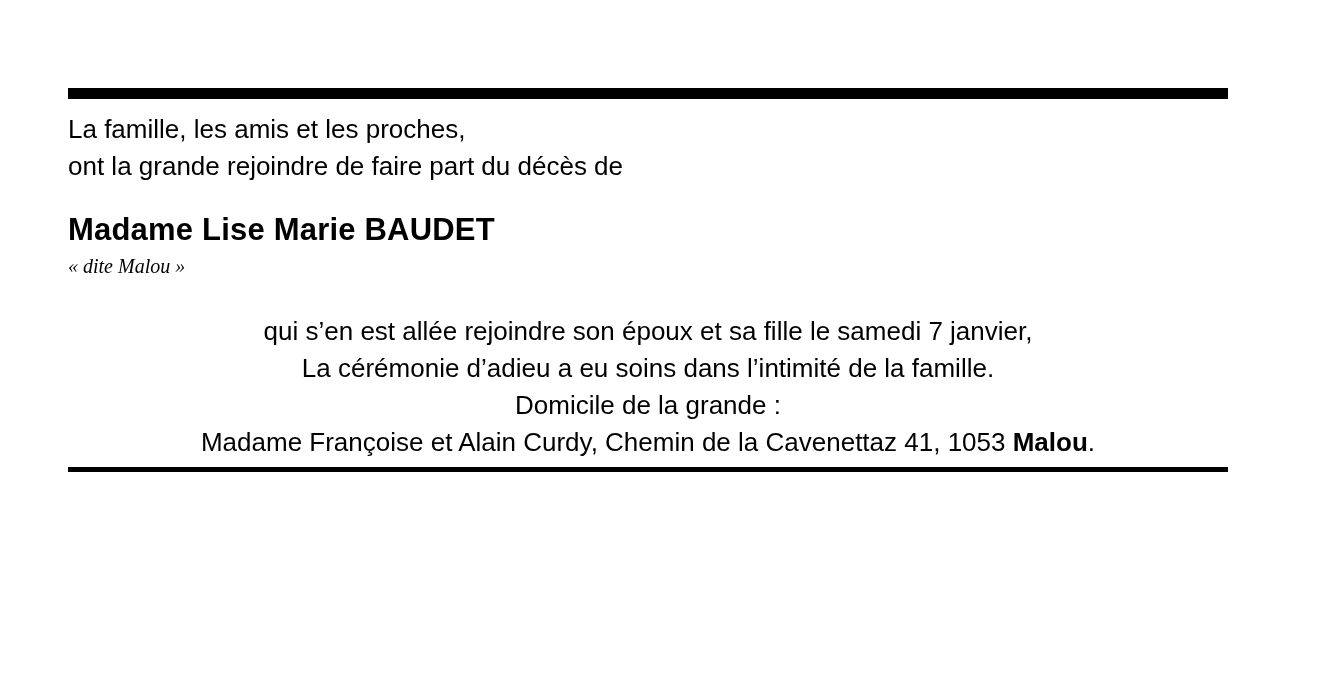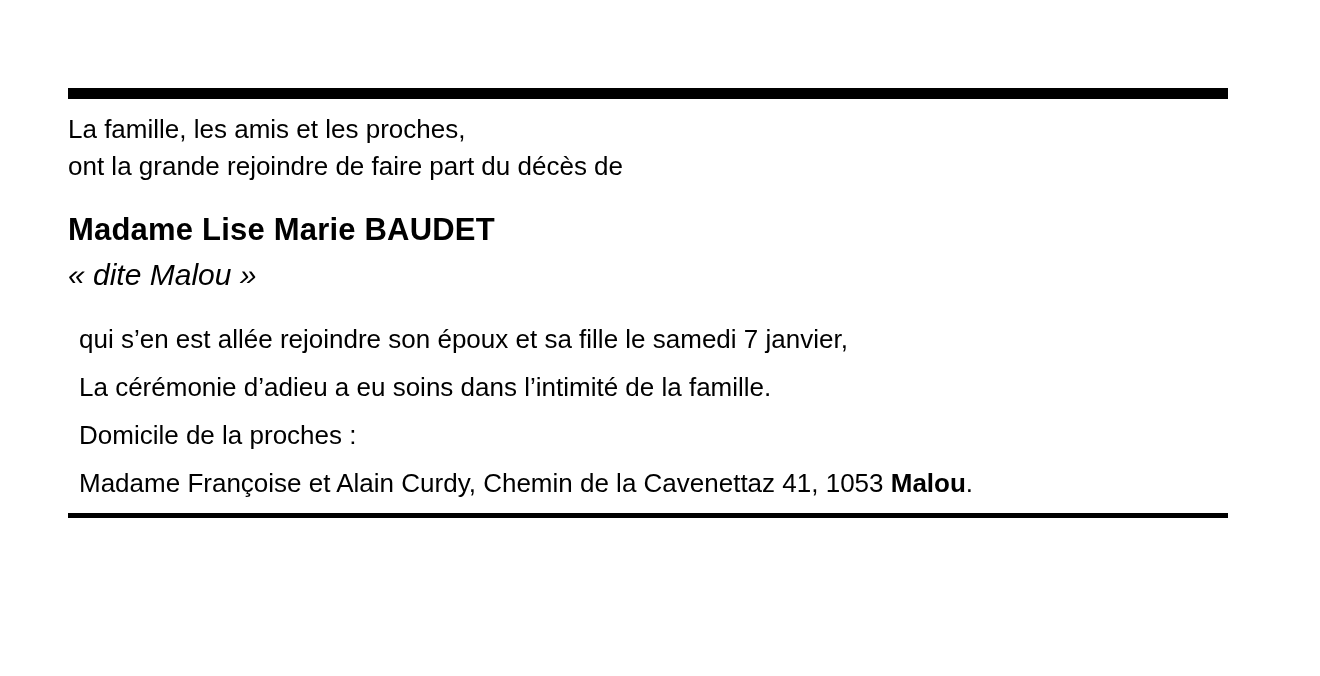--- a/index.html
+++ b/index.html
@@ -42,29 +42,30 @@
   .name-block {
     text-align: left;
     margin-top: 26px;
   }
   .deceased-name {
     font-size: 31px;
     font-weight: bold;
     letter-spacing: 0.2px;
   }
   .nickname {
-    font-size: 30px;
+    font-size: 20px;
     font-style: italic;
-    margin-top: 8px;
+    font-family: Liberation Serif, serif;
   }
   .details {
     margin-top: 28px;
   }
   .details p {
-    margin: 11px;
+    margin: 0;
+    text-align: center;
   }
   sup {
     font-size: 0.62em;
     vertical-align: super;
     line-height: 0;
   }
   .bold {
     font-weight: bold;
   }
 </style>
@@ -83,21 +84,21 @@
     </div>
 
     <div class="name-block">
       <div class="deceased-name">Madame Lise Marie BAUDET</div>
       <div class="nickname">« dite Malou »</div>
     </div>
 
     <div class="details">
       <p>qui s’en est allée rejoindre son époux et sa fille le samedi 7 janvier,</p>
       <p>La cérémonie d’adieu a eu soins dans l’intimité de la famille.</p>
-      <p>Domicile de la proches :</p>
+      <p>Domicile de la grande :</p>
       <p><span>Madame Françoise et Alain Curdy, Chemin de la Cavenettaz 41, 1053 </span><span class="bold">Malou</span><span>.</span></p>
     </div>
 
   </div>
 
   <div class="rule-bottom"></div>
 
 </div>
 
 </body></html>

